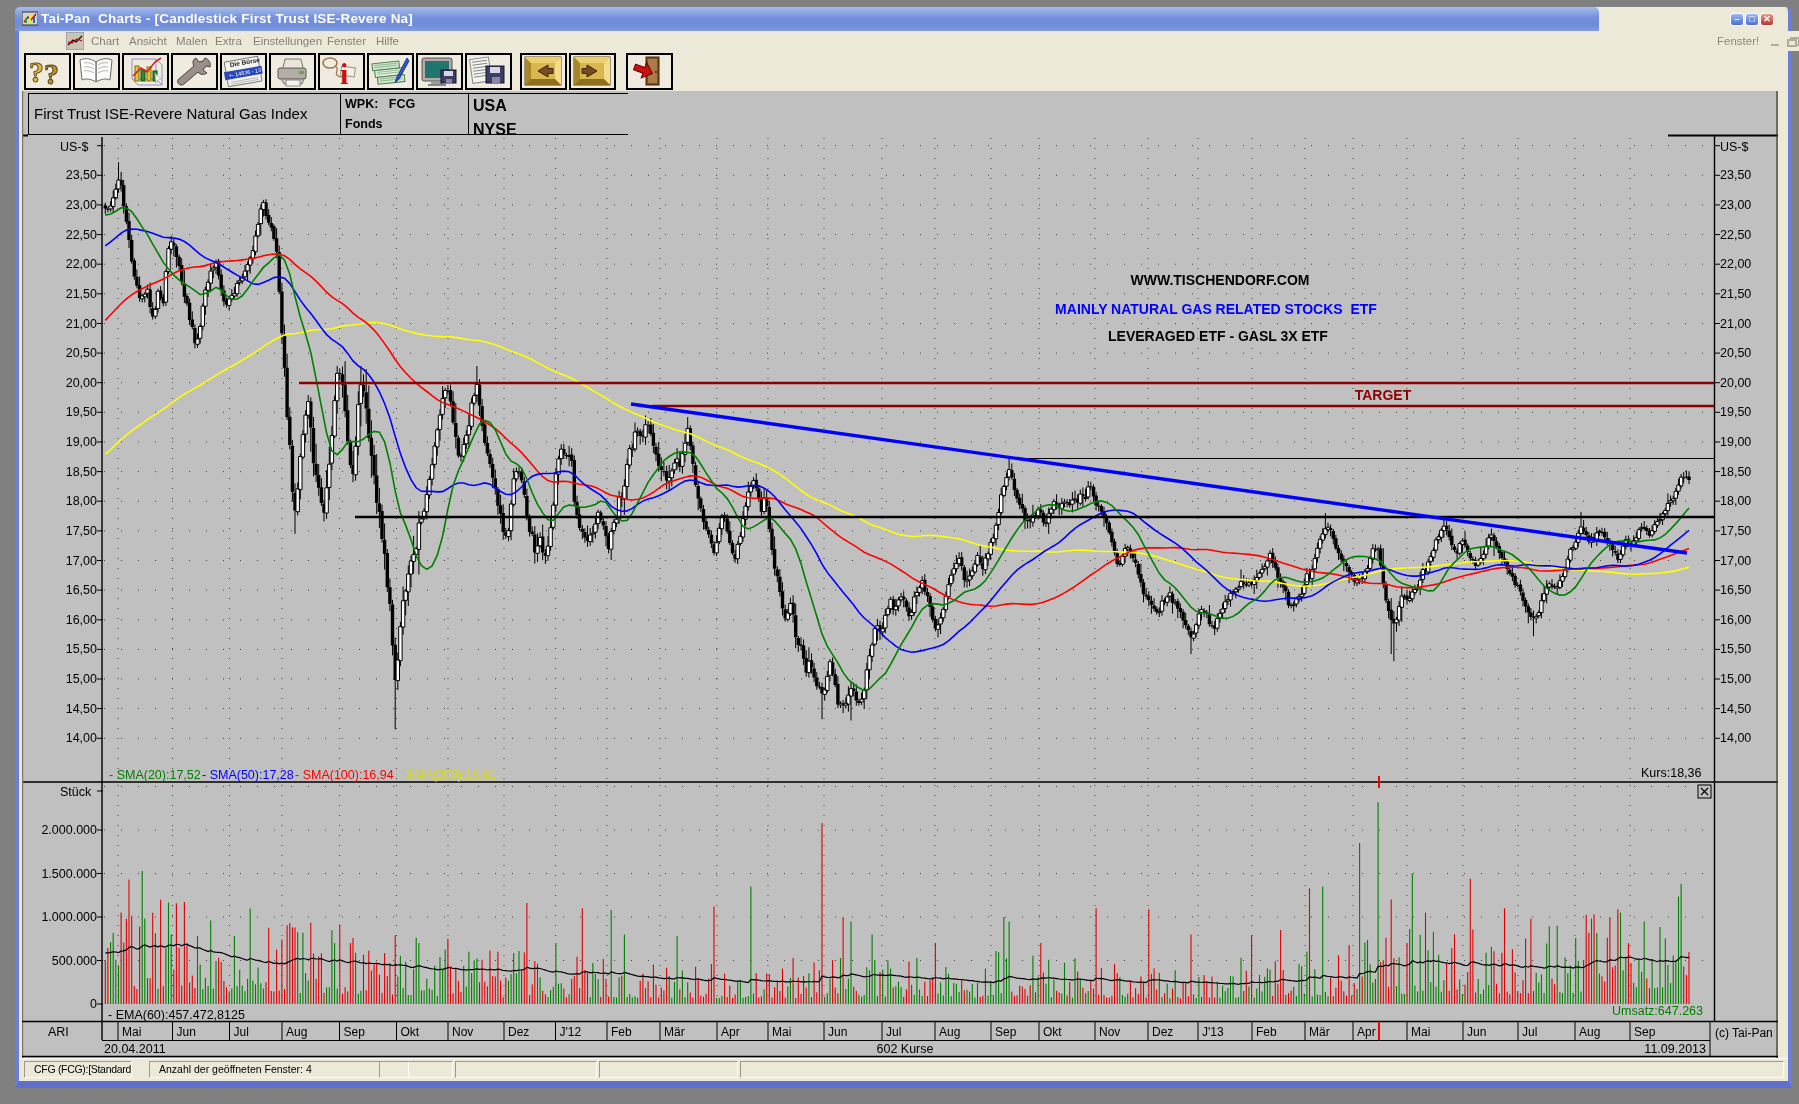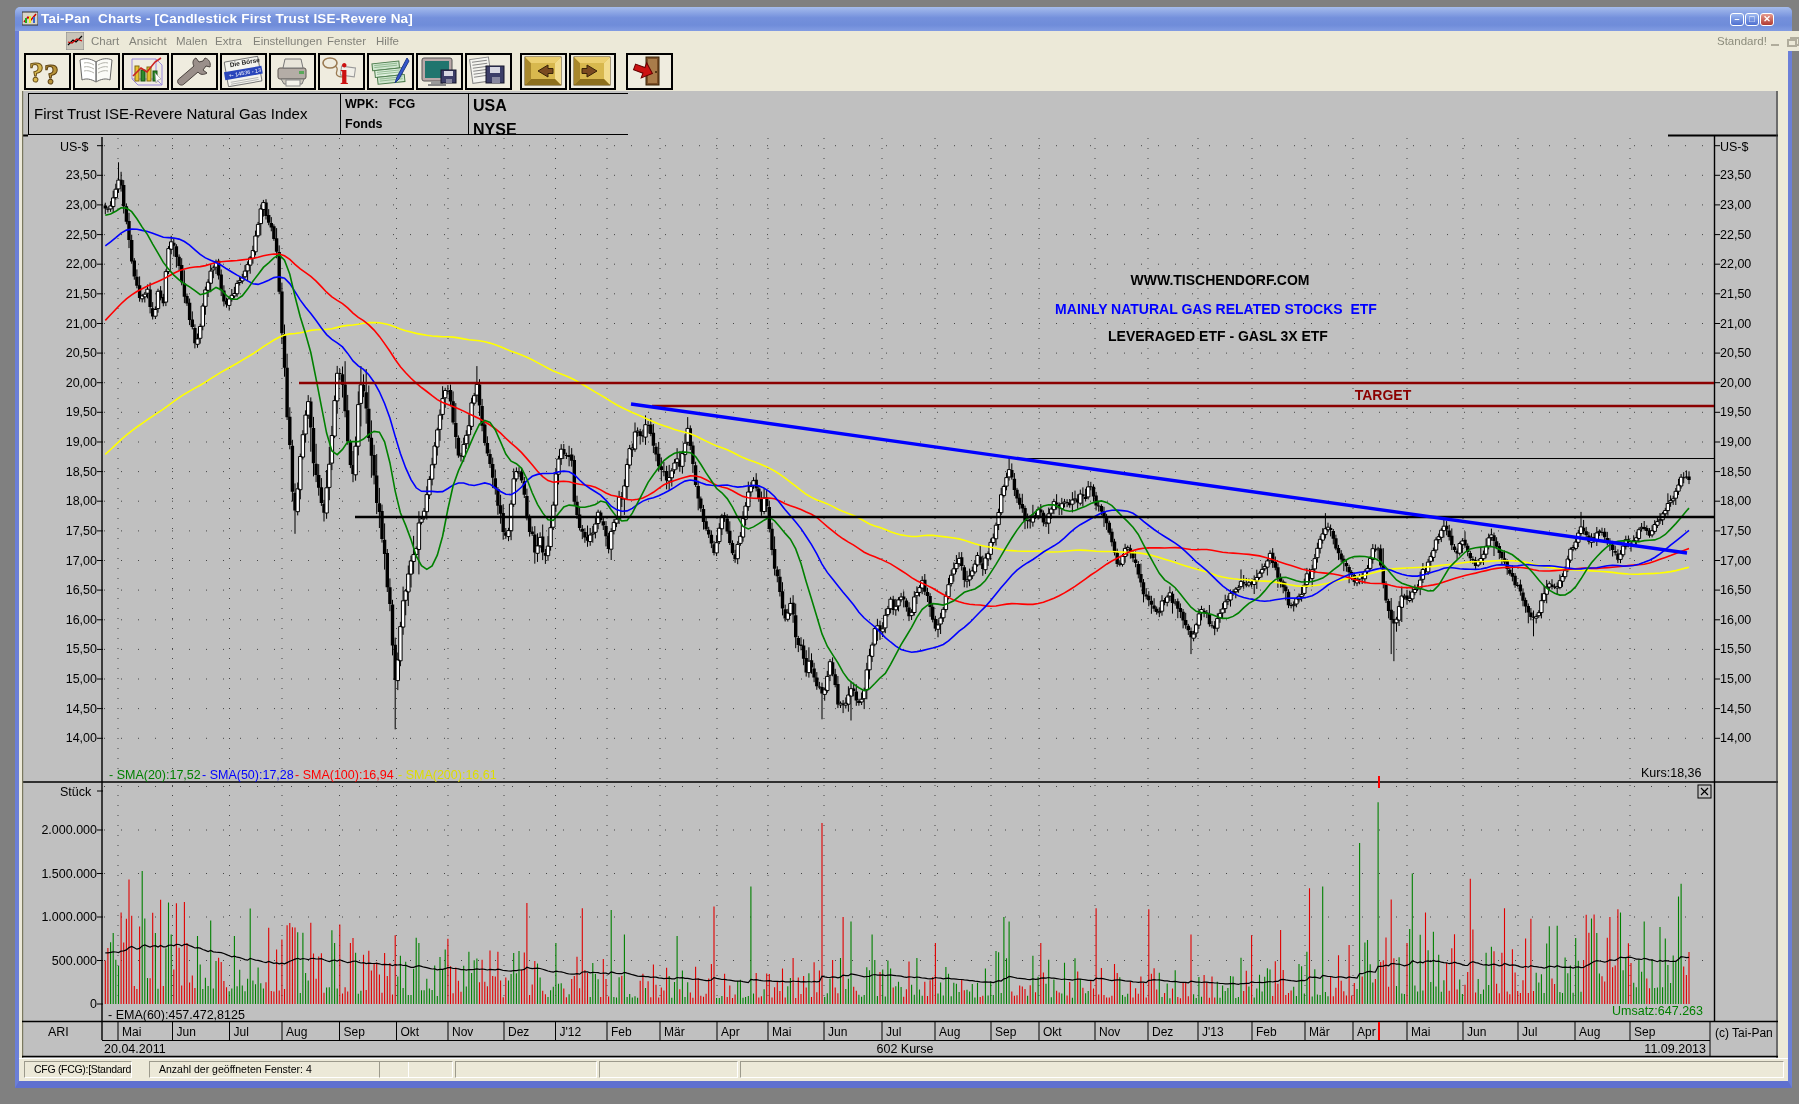--- a/index.html
+++ b/index.html
@@ -1,19 +1,19 @@
 <!DOCTYPE html>
 <html><head><meta charset="utf-8"><style>
 html,body{margin:0;padding:0;width:1799px;height:1104px;background:#808080;overflow:hidden;}
 *{box-sizing:border-box;}
 body{font-family:"Liberation Sans",sans-serif;}
 #win{position:absolute;left:15px;top:7px;width:1777px;height:1081px;
  background:#ece9d8;border-radius:6px 6px 0 0;
  border-left:4px solid #6b7fd8;border-right:4px solid #6b7fd8;border-bottom:7px solid #5f70cf;}
-#title{position:absolute;left:-4px;top:0;width:1777px;height:24px;border-radius:5px 5px 0 0;
+#title{position:absolute;left:-4px;top:0;width:1584px;height:24px;border-radius:5px 5px 0 0;
  background:linear-gradient(#a5bced,#7490dc 45%,#6f8cd9 75%,#829ce2);}
 #title .ttxt{position:absolute;left:26px;top:4px;color:#fff;font-weight:bold;font-size:13.5px;letter-spacing:0.2px;}
 #ticon{position:absolute;left:7px;top:4px;width:16px;height:15px;}
 .wbtn{position:absolute;top:6px;width:14px;height:13px;border-radius:3px;border:1px solid #fff;
  background:linear-gradient(#9db8f0,#4e6fd0);color:#fff;font-size:9px;line-height:11px;text-align:center;font-weight:bold;}
 #menubar{position:absolute;left:0;top:24px;width:1769px;height:20px;background:#ece9d8;color:#82827a;font-size:12px;margin-left:44px;}
 #menubar span{position:absolute;top:4px;font-size:11.5px;}
 #mico{position:absolute;left:3px;top:1px;width:18px;height:18px;}
 #toolbar{position:absolute;left:0;top:44px;width:1769px;height:41px;background:#ece9d8;}
 .tbtn{position:absolute;top:2px;width:47px;height:37px;background:#efecdf;border:2px solid #000;}
@@ -44,21 +44,21 @@
         <path d="M2 13 L7 8 L10 10 L16 4" stroke="#000" stroke-width="1.2" fill="none"></path>
         <path d="M2 10 L6 11 L11 7 L16 9" stroke="#c00" stroke-width="1.2" fill="none"></path>
       </svg>
   <span style="left:28px;">Chart</span>
       <span style="left:66px;">Ansicht</span>
   <span style="left:113px;">Malen</span>
       <span style="left:152px;">Extra</span>
   <span style="left:190px;">Einstellungen</span>
       <span style="left:264px;">Fenster</span>
   <span style="left:313px;">Hilfe</span>
-  <span style="left:1654px;color:#8c8c7c;">Standard!</span>
+  <span style="left:1654px;color:#8c8c7c;">Fenster!</span>
   <svg style="position:absolute;left:1706px;top:4px" width="60" height="13" viewBox="0 0 60 13">
         <g stroke="#b0ac9c" stroke-width="2" fill="none">
           <path d="M2 10 h8"></path>
           <rect x="22" y="3" width="8" height="7" fill="none"></rect>
           <rect x="19" y="5" width="8" height="6" fill="#ece9d8"></rect>
           <path d="M45 2 l9 9 M54 2 l-9 9"></path>
         </g>
       </svg>
  </div>
  <div id="toolbar">

